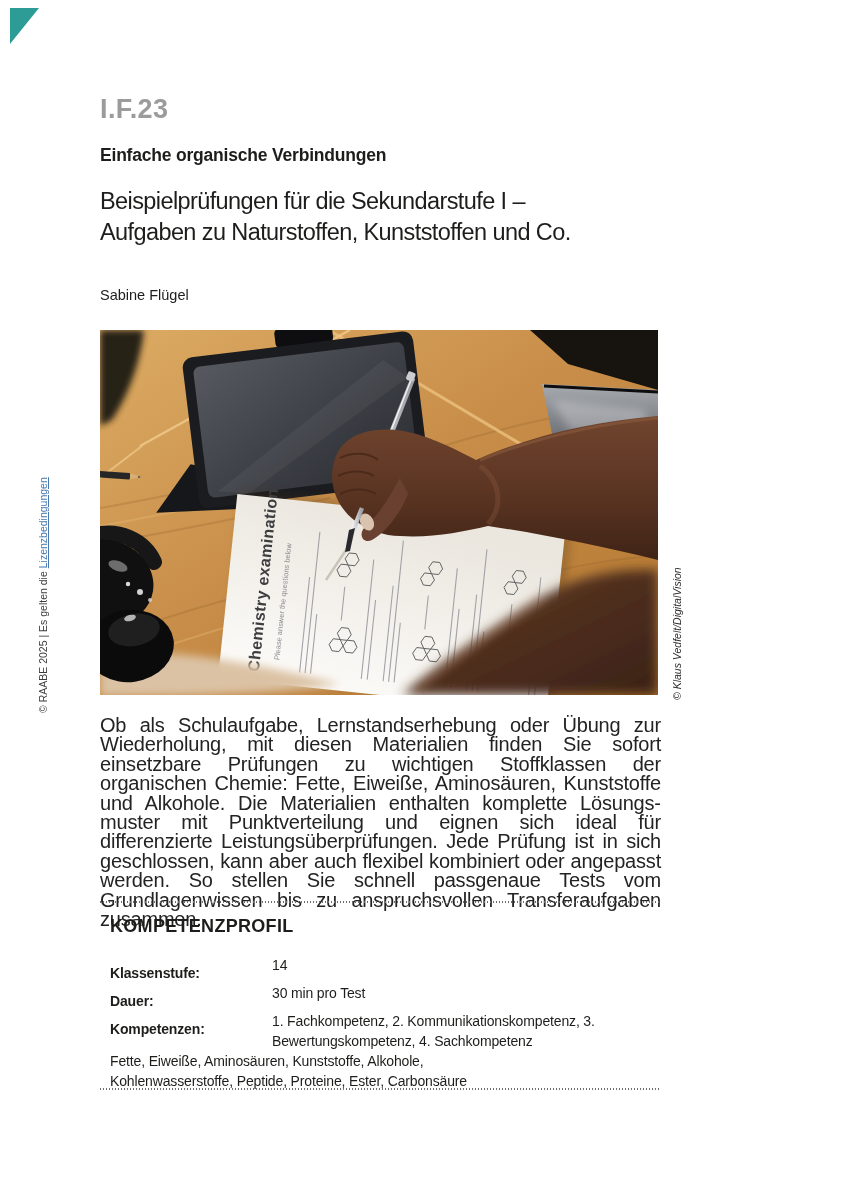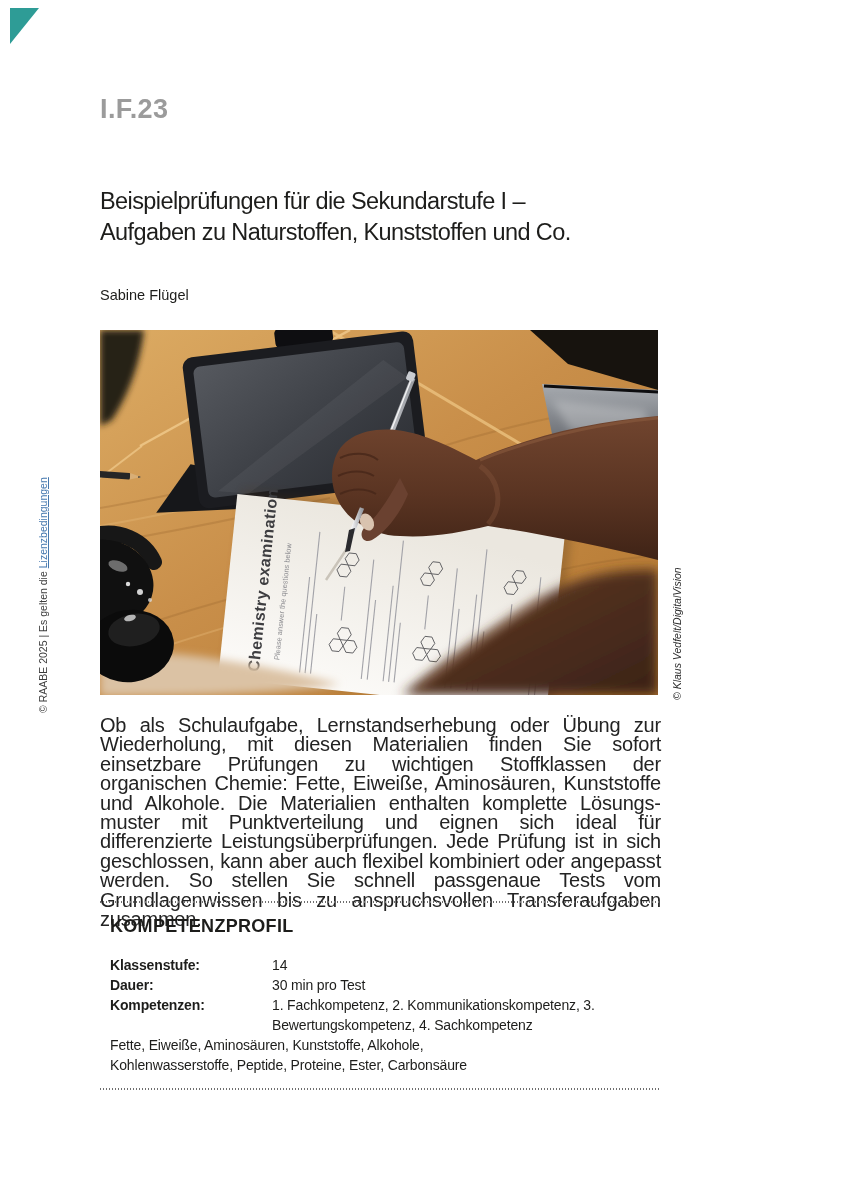--- a/index.html
+++ b/index.html
@@ -29,31 +29,32 @@
         text-align:justify;color:#232323;letter-spacing:-.2px;hyphens:manual;}
 
   .profile{position:absolute;left:100px;top:901px;width:560px;height:189px;box-sizing:border-box;
         padding:15px 0 0 10px;}
   .dotline{position:absolute;left:0;width:560px;height:2px;
         background-image:repeating-linear-gradient(to right,#6e6e6e 0,#6e6e6e 1px,transparent 1px,transparent 3px);}
   .dot-top{top:0;}
   .dot-bottom{bottom:0;}
   .profile-heading{font-size:18px;font-weight:700;letter-spacing:.3px;margin:0 0 18px 0;}
   .profile-row{display:flex;font-size:14px;line-height:20px;letter-spacing:-.15px;}
-  .profile-label{width:162px;font-weight:700;flex-shrink:0;}
+  .profile-label{width:162px;font-weight:700;flex-shrink:0;margin-top:8px;}
   .profile-value{width:386px;}
 </style>
 </head>
 <body>
 
 <div class="page">
 
   <div class="corner-triangle"></div>
 
   <div class="code">I.F.23</div>
+  <div class="series">Einfache organische Verbindungen</div>
   <div class="title">
     <div>Beispielprüfungen für die Sekundarstufe I –</div>
     <div>Aufgaben zu Naturstoffen, Kunststoffen und Co.</div>
   </div>
   <div class="author">Sabine Flügel</div>
 
   <div class="rot copyright"><span>© RAABE 2025 | Es gelten die </span><a href="#">Lizenzbedingungen</a></div>
 
   <div class="photo">
     <svg width="558" height="365" viewBox="0 0 558 365" xmlns="http://www.w3.org/2000/svg">

